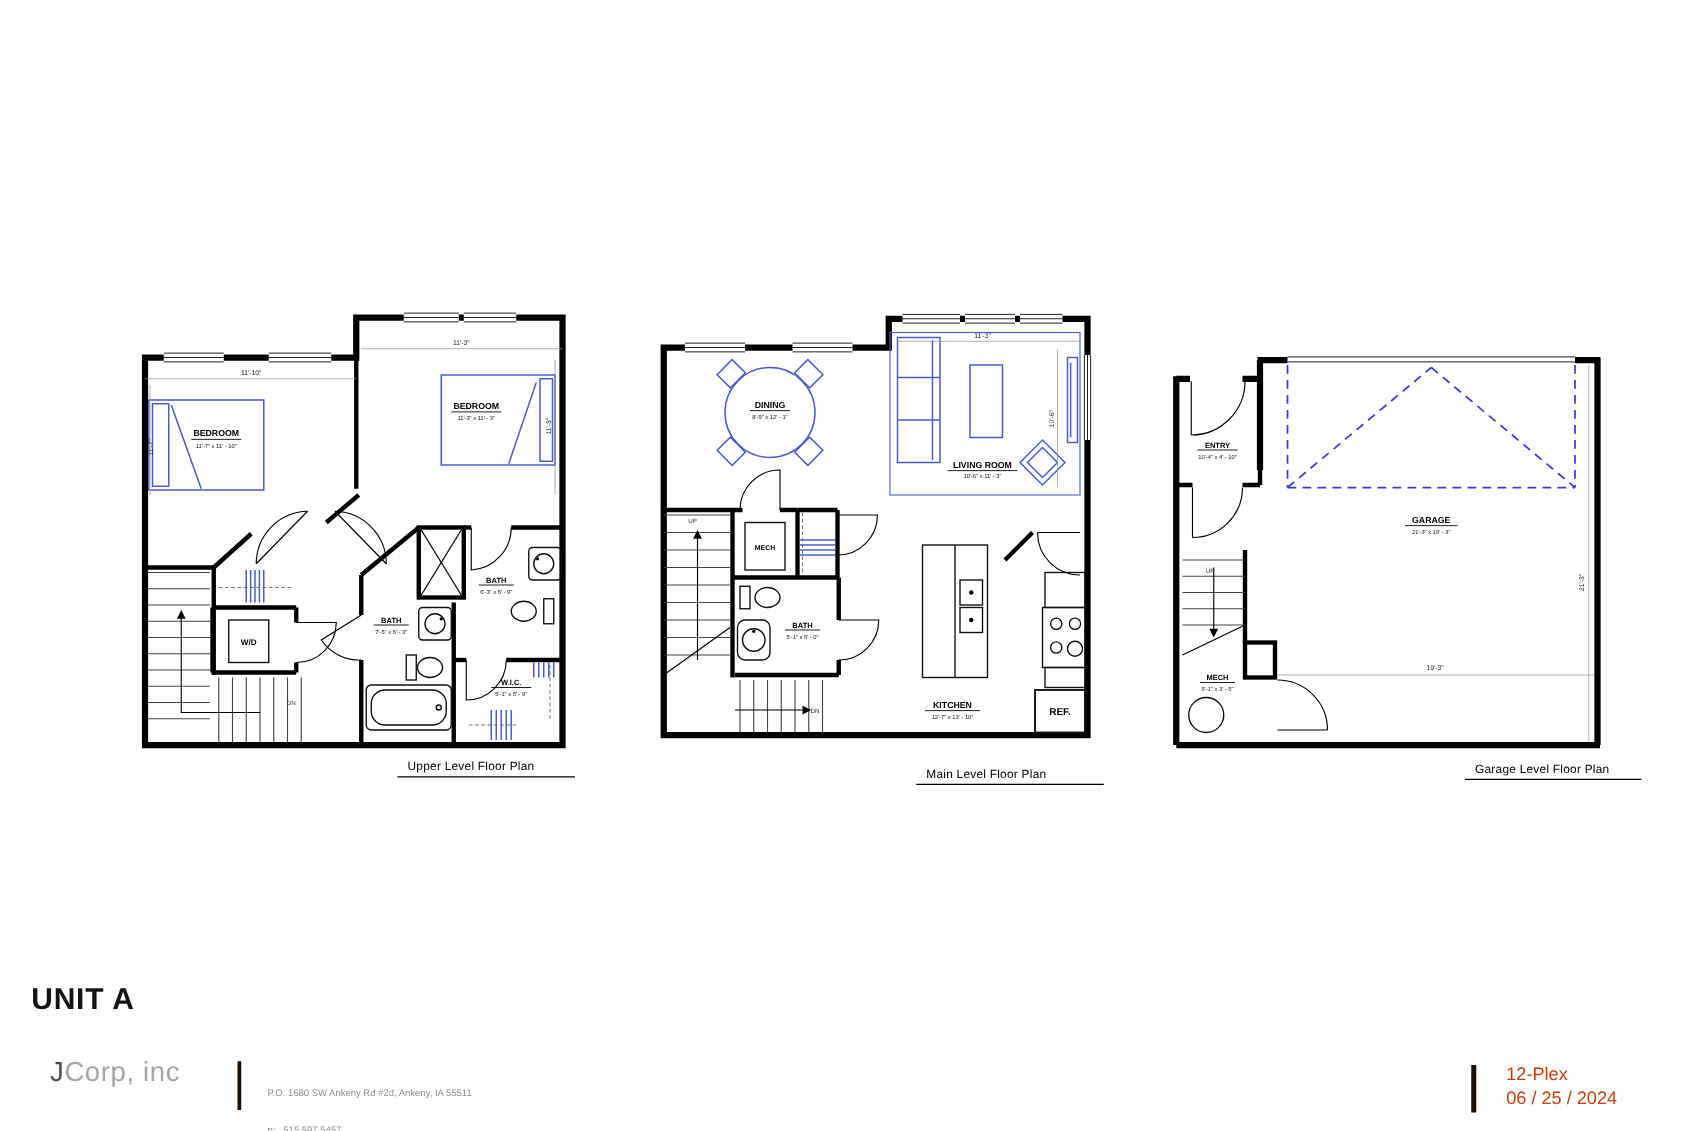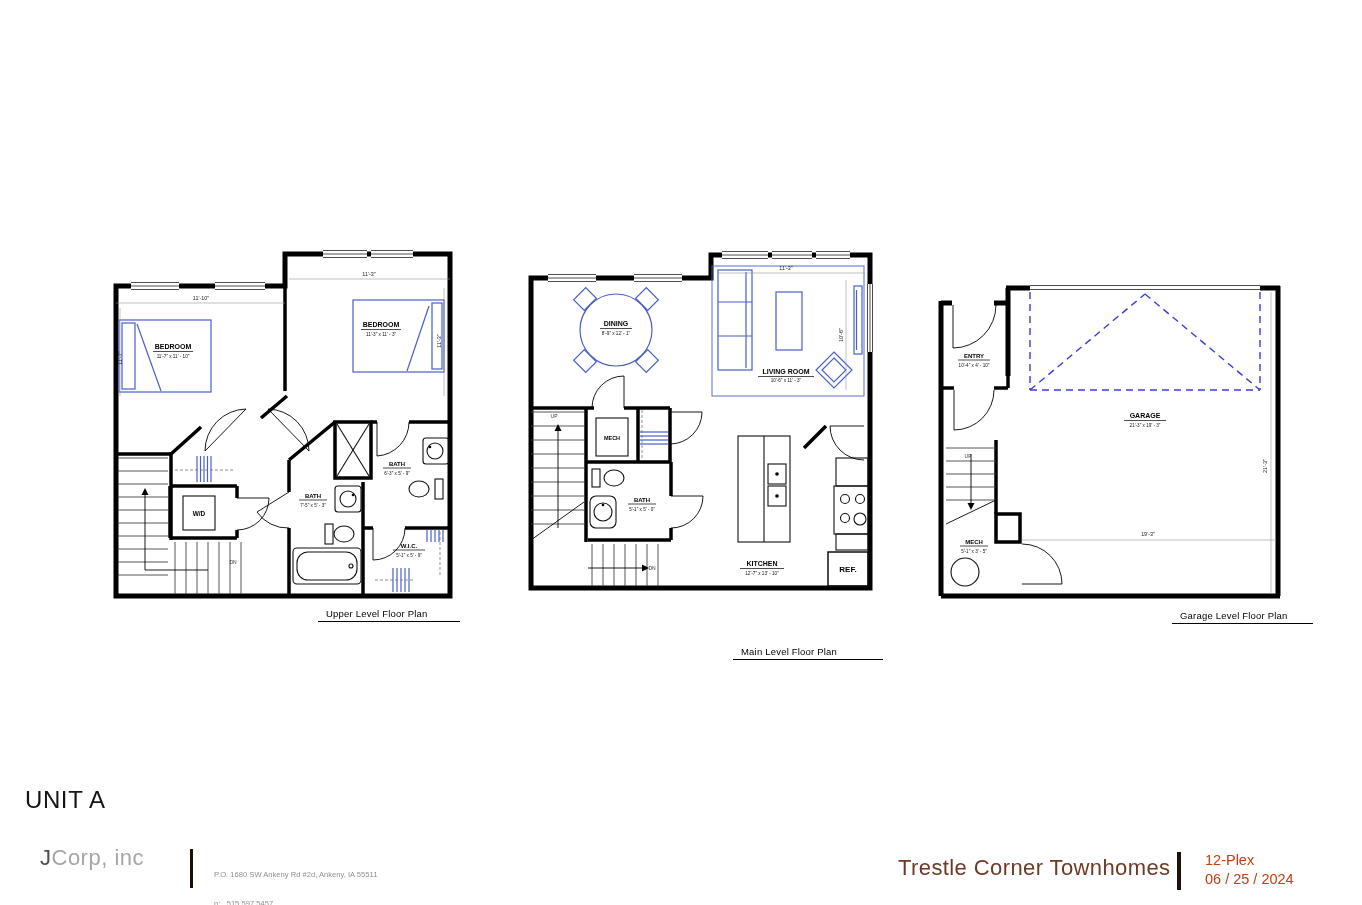--- a/index.html
+++ b/index.html
@@ -1,19 +1,19 @@
 <!DOCTYPE html>
 <html><head>
 <meta charset="utf-8">
 <style>
   html,body{margin:0;padding:0;background:#fff}
   .canvas{position:relative;width:1362px;height:905px;background:#fff;overflow:hidden;font-family:"Liberation Sans",sans-serif}
   .plan{position:absolute}
   .plan-title{position:absolute;font-weight:normal;font-size:9.5px;color:#000;border-bottom:1.5px solid #000;padding:0 0 2px 8px;letter-spacing:.2px;white-space:nowrap}
-  .unit-title{position:absolute;left:25px;top:786px;font-size:24px;font-weight:normal;color:#141414;letter-spacing:.6px}
+  .unit-title{position:absolute;left:25px;top:786px;font-size:24px;font-weight:bold;color:#141414;letter-spacing:.6px}
   .logo{position:absolute;left:40px;top:845px;font-size:22px;color:#a6a6a6;letter-spacing:.5px}
   .logo .j{color:#4e4e4e}
   .vbar1{position:absolute;left:190px;top:849px;width:3px;height:39px;background:#1c0f06}
   .addr{position:absolute;left:214px;top:851px;font-size:7.6px;line-height:9.6px;color:#8f8f8f;white-space:pre}
   .project{position:absolute;left:898px;top:855px;font-size:22px;color:#6e3a26;letter-spacing:.4px}
   .vbar2{position:absolute;left:1177px;top:852px;width:3.5px;height:38px;background:#20100a}
   .meta{position:absolute;left:1205px;top:851px;font-size:14.5px;line-height:19px;color:#c2410c}
   svg .wx{stroke:#000;stroke-width:5;fill:none;stroke-linejoin:miter}
   svg .wi{stroke:#000;stroke-width:3.5;fill:none}
   svg .wn{stroke:#222;stroke-width:.8;fill:none}
@@ -347,21 +347,21 @@
         <text class="rd" x="114" y="261">5'-1" x 5' - 0"</text>
         <text class="rn" x="234" y="316">KITCHEN</text>
         <line class="ul" x1="212" y1="318.5" x2="256" y2="318.5"></line>
         <text class="rd" x="234" y="325">12'-7" x 13' - 10"</text>
         <text class="ap" style="font-size:5.5px" x="84" y="190">MECH</text>
         <text class="sm" x="26" y="168">UP</text>
         <text class="sm" x="124" y="320">DN</text>
       </g>
     </svg>
   </div>
-  <div class="plan-title" style="left:733px;top:646px;width:142px">Main Level Floor Plan</div>
+  <div class="plan-title" style="left:733px;top:614px;width:142px">Main Level Floor Plan</div>
 
   <div class="plan" style="left:938px;top:278px">
     <svg width="346" height="324" viewBox="0 0 346 324">
       <g>
         <line class="wx" x1="3" y1="25" x2="14" y2="25"></line>
         <line class="wx" x1="56" y1="25" x2="70" y2="25"></line>
         <line class="wx" x1="70" y1="10" x2="70" y2="98"></line>
         <line class="wx" x1="68" y1="10" x2="92" y2="10"></line>
         <line class="wx" x1="322" y1="10" x2="342" y2="10"></line>
         <line class="wx" x1="340" y1="8" x2="340" y2="318"></line>
@@ -437,20 +437,19 @@
 
   <div class="logo"><span class="j">J</span><span>Corp, inc</span></div>
   <div class="vbar1"></div>
   <div class="addr">
     <div>P.O. 1680 SW Ankeny Rd #2d, Ankeny, IA 55511</div>
     <div>p:   515.597.5457</div>
     
     
   </div>
 
-  <div class="project">Trestle Corner Townhomes</div>
   <div class="vbar2"></div>
   <div class="meta">
     <div>12-Plex</div>
     <div>06 / 25 / 2024</div>
   </div>
 
 </div>
 
 </body></html>

